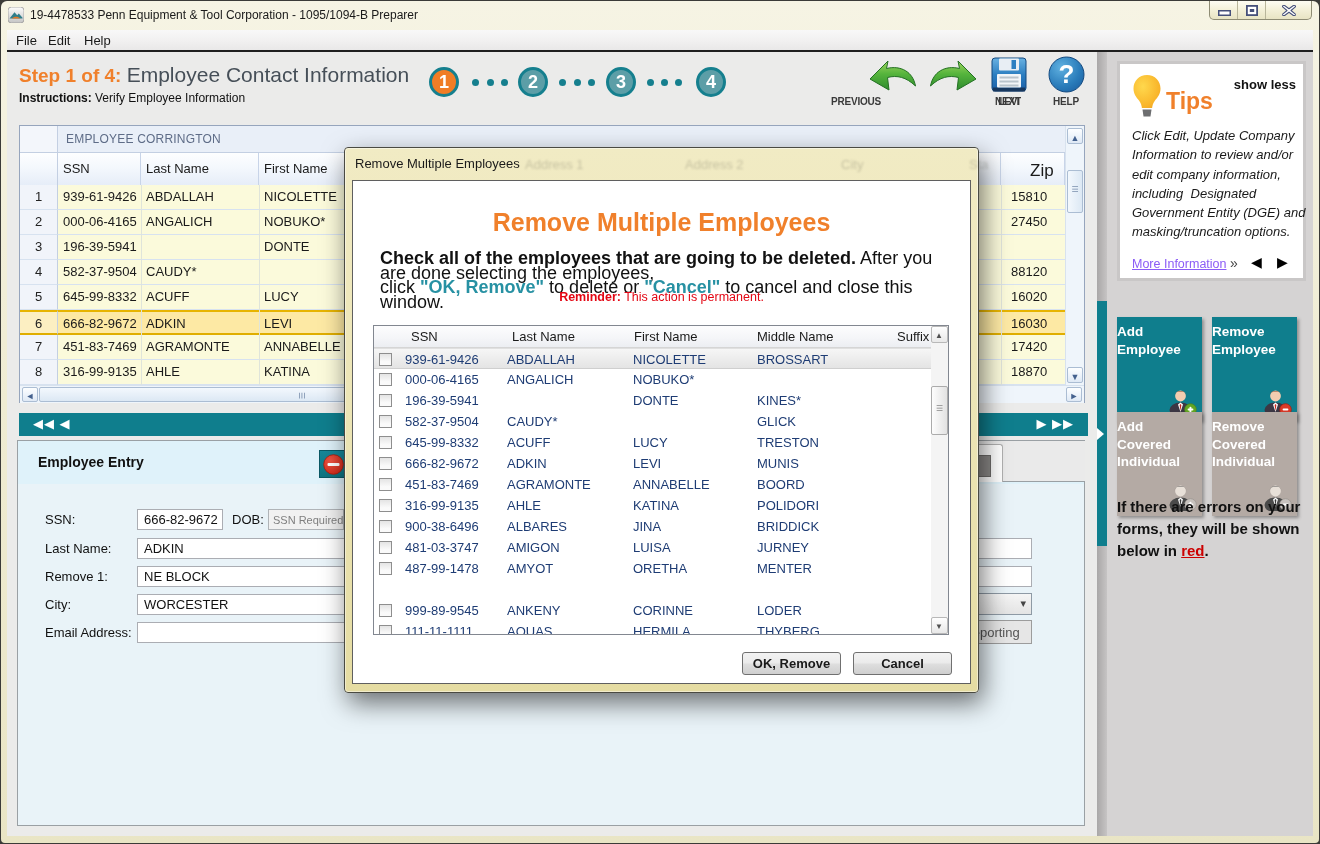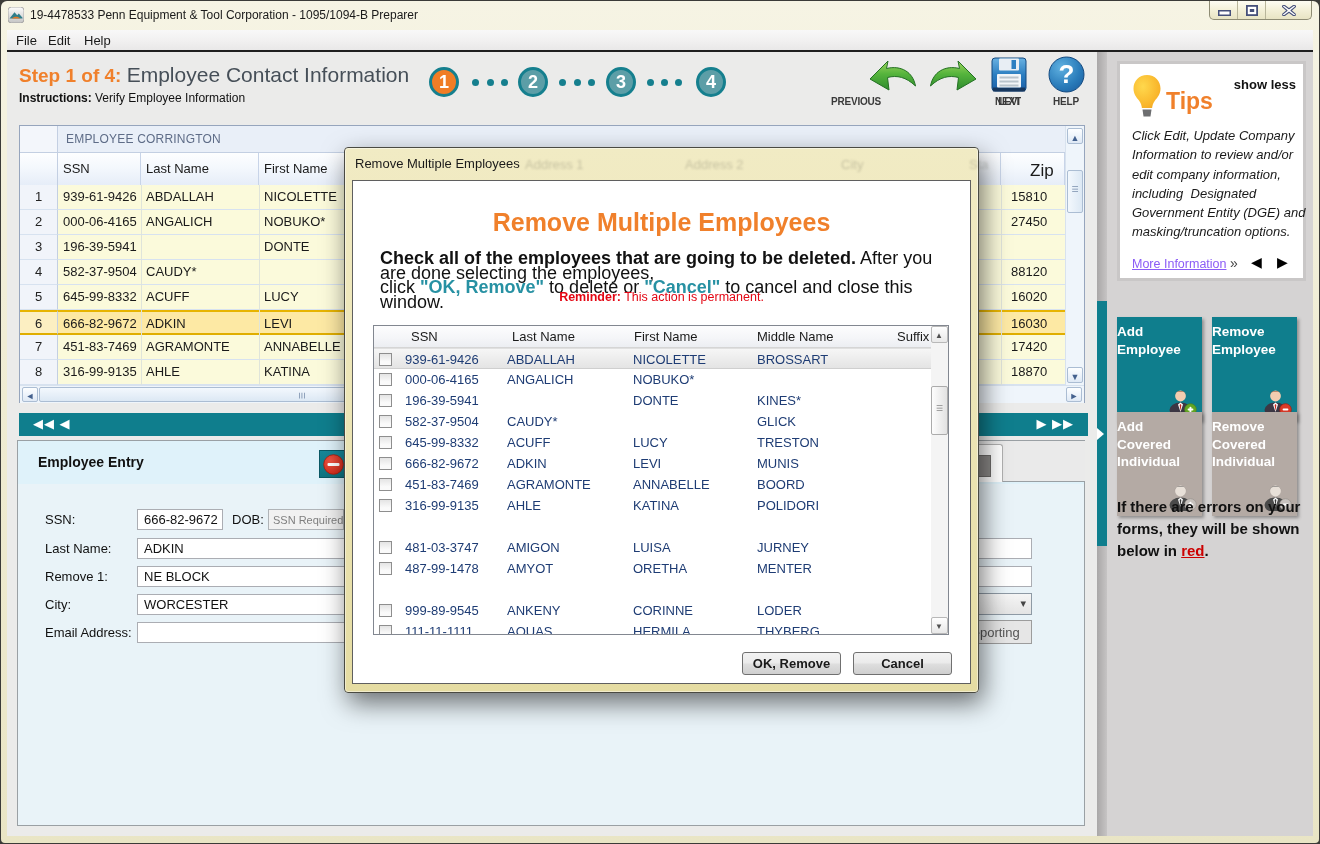--- a/index.html
+++ b/index.html
@@ -477,20 +477,27 @@
      <div class="cell" style="left:259px">ANNABELLE</div>
      <div class="cell" style="left:383px">BOORD</div>
    </div>
    <div class="drow" style="top:169px;">
      <div class="cbx"></div>
      <div class="cell" style="left:31px">316-99-9135</div>
      <div class="cell" style="left:133px">AHLE</div>
      <div class="cell" style="left:259px">KATINA</div>
      <div class="cell" style="left:383px">POLIDORI</div>
    </div>
+   <div class="drow" style="top:190px;">
+     <div class="cbx"></div>
+     <div class="cell" style="left:31px">900-38-6496</div>
+     <div class="cell" style="left:133px">ALBARES</div>
+     <div class="cell" style="left:259px">JINA</div>
+     <div class="cell" style="left:383px">BRIDDICK</div>
+   </div>
    <div class="drow" style="top:211px;">
      <div class="cbx"></div>
      <div class="cell" style="left:31px">481-03-3747</div>
      <div class="cell" style="left:133px">AMIGON</div>
      <div class="cell" style="left:259px">LUISA</div>
      <div class="cell" style="left:383px">JURNEY</div>
    </div>
    <div class="drow" style="top:232px;">
      <div class="cbx"></div>
      <div class="cell" style="left:31px">487-99-1478</div>

